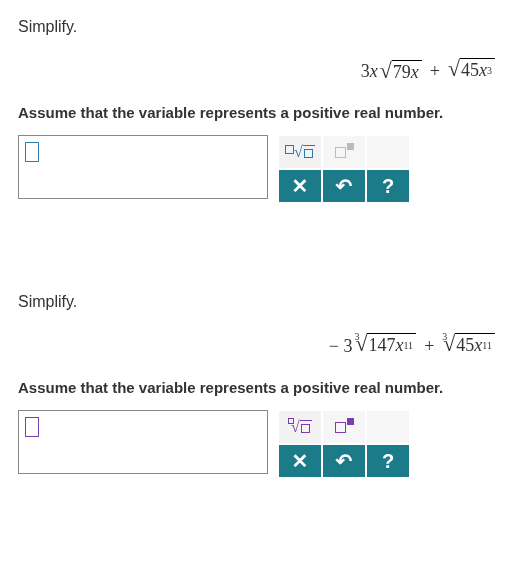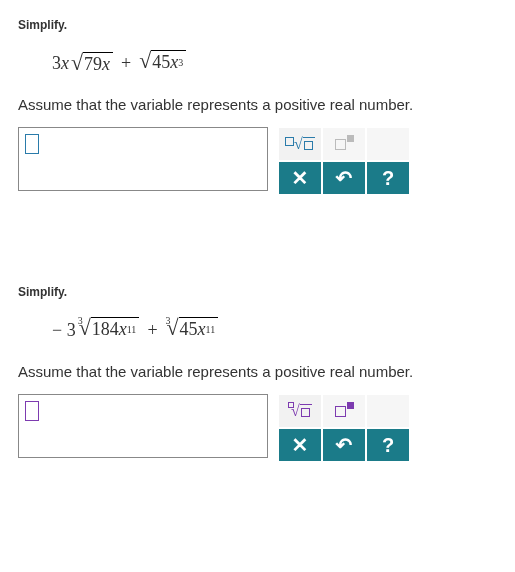--- a/index.html
+++ b/index.html
@@ -5,30 +5,31 @@
   * { box-sizing: border-box; }
   body {
     font-family: Arial, Helvetica, sans-serif;
     margin: 0;
     padding: 18px;
     width: 515px;
     background: #fff;
     color: #333;
   }
   .problem { margin-bottom: 90px; }
-  .prompt { font-size: 12px; margin-bottom: 12px; font-weight: bold; }
+  .prompt { font-size: 16px; margin-bottom: 12px; }
   .expr {
     font-family: "Times New Roman", serif;
     font-size: 18px;
-    margin: 8px 0 14px 34px;
+    margin: 16px 0 14px 34px;
     display: flex;
     align-items: center;
     height: 38px;
-  }
-  .assume { font-size: 15px; margin-bottom: 14px; }
+    justify-content: flex-end;
+  }
+  .assume { font-size: 15px; margin-bottom: 14px; font-weight: bold; }
 
   
   .rad { display: inline-flex; align-items: stretch; margin: 0 2px; }
   .rad .idx {
     font-size: 10px;
     align-self: flex-start;
     margin-right: -4px;
     margin-top: -2px;
     font-family: "Times New Roman", serif;
   }
@@ -163,21 +164,21 @@
 
 <div class="problem">
   <div class="prompt">Simplify.</div>
 
   <div class="expr">
     <span class="coef"><span class="num">− 3</span></span>
     <span class="rad">
       <span class="idx">3</span>
       <span class="sym">√</span>
       <span class="body">
-          <span class="num">184</span>
+          <span class="num">147</span>
           <span>x</span>
           <span class="sup">11</span>
         </span>
     </span>
     <span class="plus">+</span>
     <span class="rad">
       <span class="idx">3</span>
       <span class="sym">√</span>
       <span class="body">
           <span class="num">45</span>

